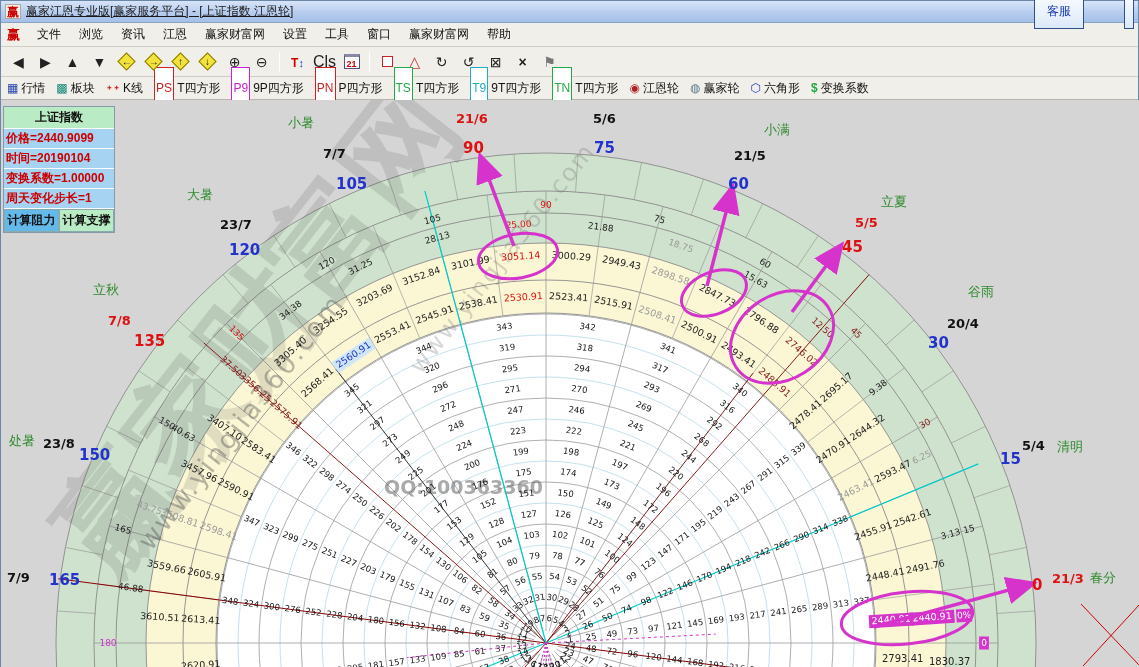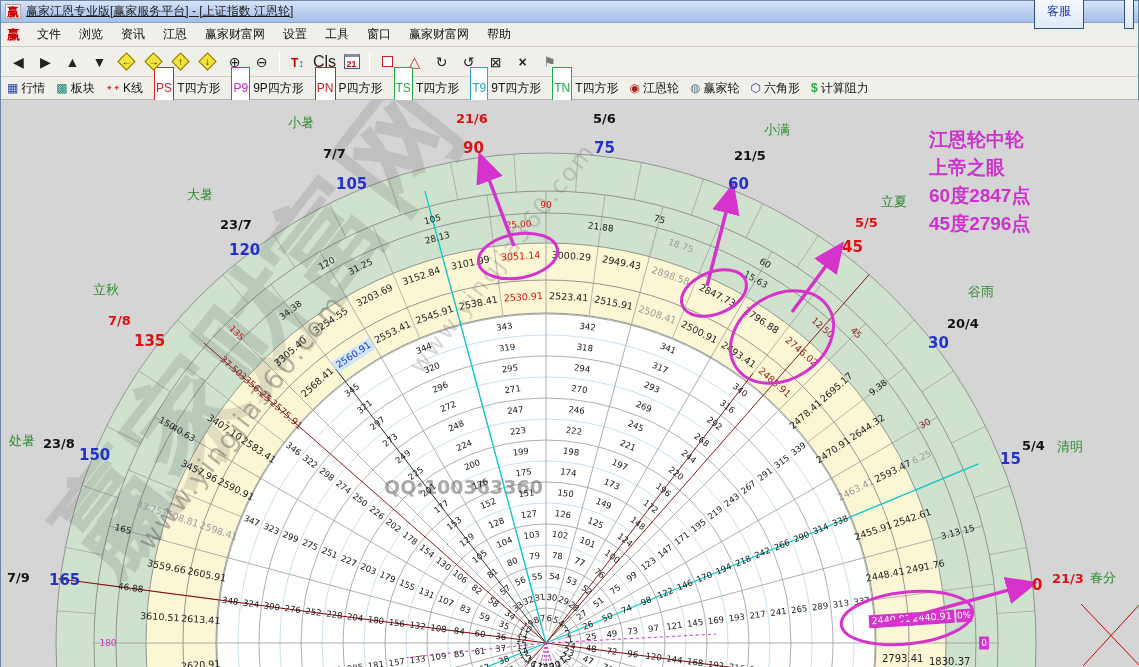--- a/index.html
+++ b/index.html
@@ -211,21 +211,21 @@
       <span class="tb2-item">
         <span class="mini-glyph" style="color: rgb(85, 119, 136);">◍</span>
         <span>赢家轮</span>
       </span>
       <span class="tb2-item">
         <span class="mini-glyph" style="color: rgb(34, 51, 204);">⬡</span>
         <span>六角形</span>
       </span>
       <span class="tb2-item">
         <span class="mini-glyph" style="color: rgb(34, 170, 68); font-weight: bold;">$</span>
-        <span>计算阻力</span>
+        <span>变换系数</span>
       </span>
     </div>
 
   <div class="chart">
     <svg id="wheel" width="1139" height="568" viewBox="0 0 1139 568" font-family="DejaVu Sans, sans-serif">
         <g>
           <circle cx="545" cy="543" r="490" fill="#cfe2cd"></circle>
           <circle cx="545" cy="543" r="400" fill="#fbf7d5"></circle>
           <circle cx="545" cy="543" r="330" fill="#ffffff"></circle>
         </g>
@@ -917,21 +917,28 @@
           <text x="107" y="225" font-size="13" fill="#dd1111" font-weight="bold">7/8</text>
           <text x="133" y="246" font-size="15" fill="#dd1111" font-weight="bold">135</text>
           <text x="8" y="345" font-size="13" fill="#2e8b2e" font-weight="normal">处暑</text>
           <text x="42" y="348" font-size="13" fill="#111111" font-weight="bold">23/8</text>
           <text x="78" y="360" font-size="15" fill="#2233cc" font-weight="bold">150</text>
           <text x="6" y="482" font-size="13" fill="#111111" font-weight="bold">7/9</text>
           <text x="48" y="485" font-size="15" fill="#2233cc" font-weight="bold">165</text>
         </g>
       </svg>
 
-
-    <div class="anno" id="anno" style="color: rgb(204, 51, 204);">
-        <div>江恩轮中轮</div>
-        <div>上帝之眼</div>
-        <div>60度2847点</div>
-        <div>45度2796点</div>
-      </div>
+    <div class="panel">
+      <div class="panel-header">上证指数</div>
+      <div id="panel-rows">
+          <div class="panel-row">价格=2440.9099</div>
+          <div class="panel-row">时间=20190104</div>
+          <div class="panel-row">变换系数=1.00000</div>
+          <div class="panel-row">周天变化步长=1</div>
+        </div>
+      <div class="panel-btns" id="panel-btns">
+          <div class="panel-btn resist">计算阻力</div>
+          <div class="panel-btn support">计算支撑</div>
+        </div>
+    </div>
+
   </div>
 </div>
 
 </body></html>

